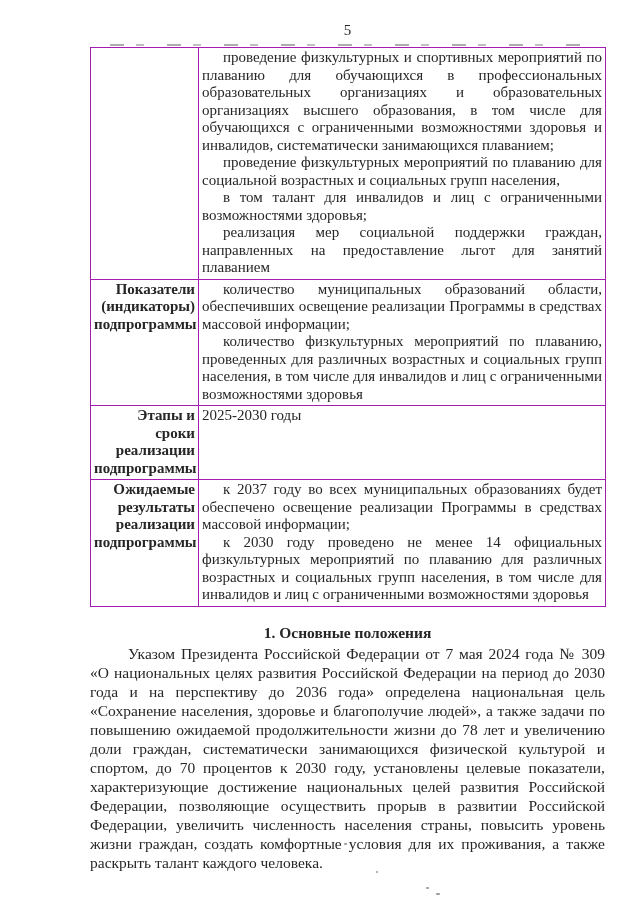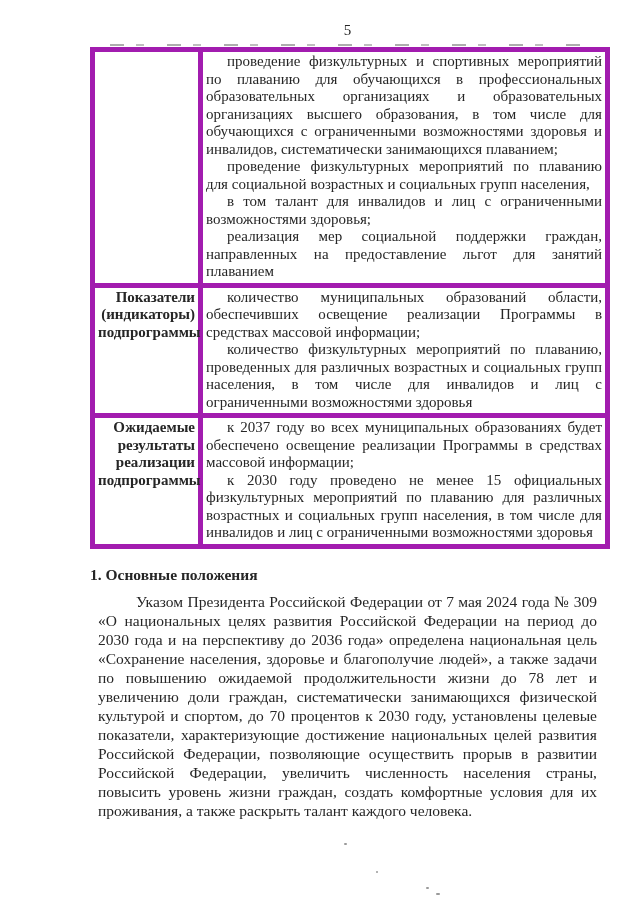--- a/index.html
+++ b/index.html
@@ -41,43 +41,44 @@
   table.doc-table {
     border-collapse: collapse;
     table-layout: fixed;
     width: 515px;
     font-size: 15px;
     line-height: 17.5px;
   }
   col.c1 { width: 108px; }
   col.c2 { width: 407px; }
   table.doc-table td {
-    border: 5px solid #a21caf;
+    border: 1px solid #a21caf;
     vertical-align: top;
     padding: 1px 3px 2px 3px;
   }
   td.label {
     font-weight: bold;
     padding-left: 2px;
     padding-right: 2px;
     text-align: right;
   }
   td.value p {
     margin: 0;
     text-align: justify;
   }
   td.value p.ind { text-indent: 21px; }
   .section-heading {
     margin: 16px 0 2px 0;
+    text-align: center;
     font-weight: bold;
     font-size: 15.5px;
     line-height: 19px;
   }
   .body-par {
-    margin: 8px;
+    margin: 0;
     font-size: 15.5px;
     line-height: 19px;
     text-align: justify;
     text-indent: 38px;
   }
   .speck {
     position: absolute;
     background: #9a9a9a;
     border-radius: 1px;
   }
@@ -113,24 +114,30 @@
           </td>
         </tr>
         <tr>
           <td class="label">Показатели (индикаторы) подпрограммы</td>
           <td class="value">
             <p class="ind">количество муниципальных образований области, обеспечивших освещение реализации Программы в средствах массовой информации;</p>
             <p class="ind">количество физкультурных мероприятий по плаванию, проведенных для различных возрастных и социальных групп населения, в том числе для инвалидов и лиц с ограниченными возможностями здоровья</p>
           </td>
         </tr>
         <tr>
+          <td class="label">Этапы и сроки реализации подпрограммы</td>
+          <td class="value">
+            <p>2025-2030 годы</p>
+          </td>
+        </tr>
+        <tr>
           <td class="label">Ожидаемые результаты реализации подпрограммы</td>
           <td class="value">
             <p class="ind">к 2037 году во всех муниципальных образованиях будет обеспечено освещение реализации Программы в средствах массовой информации;</p>
-            <p class="ind">к 2030 году проведено не менее 15 официальных физкультурных мероприятий по плаванию для различных возрастных и социальных групп населения, в том числе для инвалидов и лиц с ограниченными возможностями здоровья</p>
+            <p class="ind">к 2030 году проведено не менее 14 официальных физкультурных мероприятий по плаванию для различных возрастных и социальных групп населения, в том числе для инвалидов и лиц с ограниченными возможностями здоровья</p>
           </td>
         </tr>
       </tbody>
     </table>
 
     <h2 class="section-heading">1. Основные положения</h2>
 
     <p class="body-par">Указом Президента Российской Федерации от 7 мая 2024 года № 309 «О национальных целях развития Российской Федерации на период до 2030 года и на перспективу до 2036 года» определена национальная цель «Сохранение населения, здоровье и благополучие людей», а также задачи по повышению ожидаемой продолжительности жизни до 78 лет и увеличению доли граждан, систематически занимающихся физической культурой и спортом, до 70 процентов к 2030 году, установлены целевые показатели, характеризующие достижение национальных целей развития Российской Федерации, позволяющие осуществить прорыв в развитии Российской Федерации, увеличить численность населения страны, повысить уровень жизни граждан, создать комфортные условия для их проживания, а также раскрыть талант каждого человека.</p>
 
   </div>

